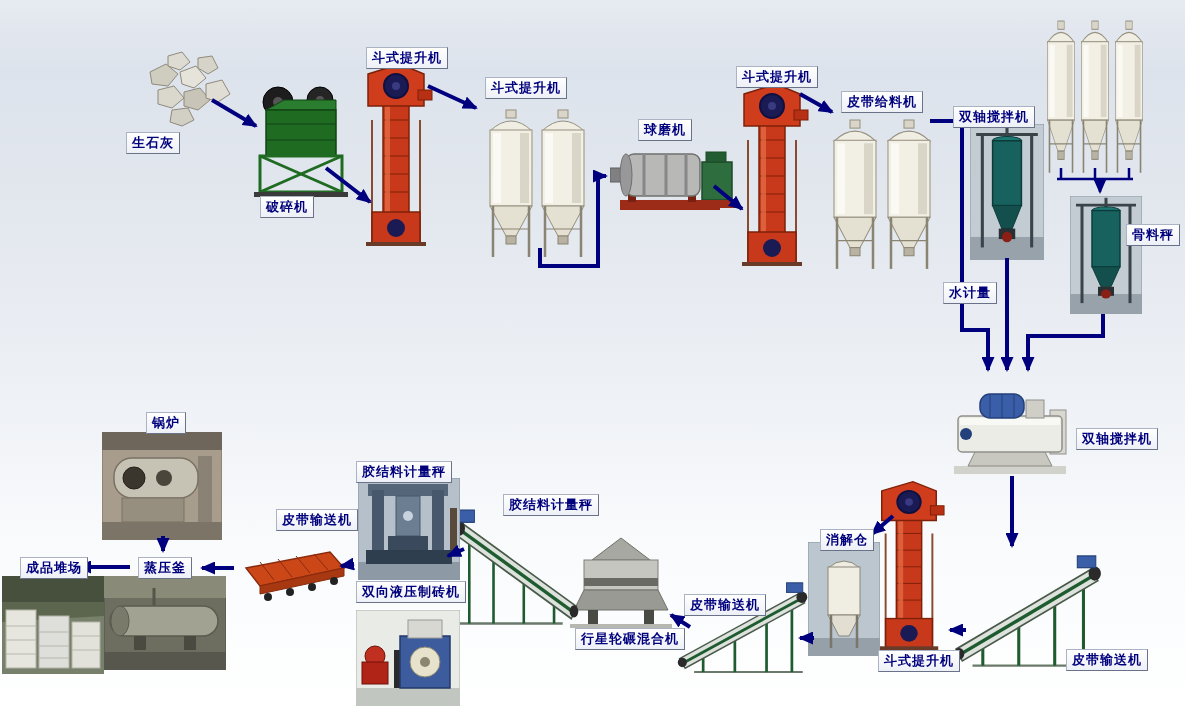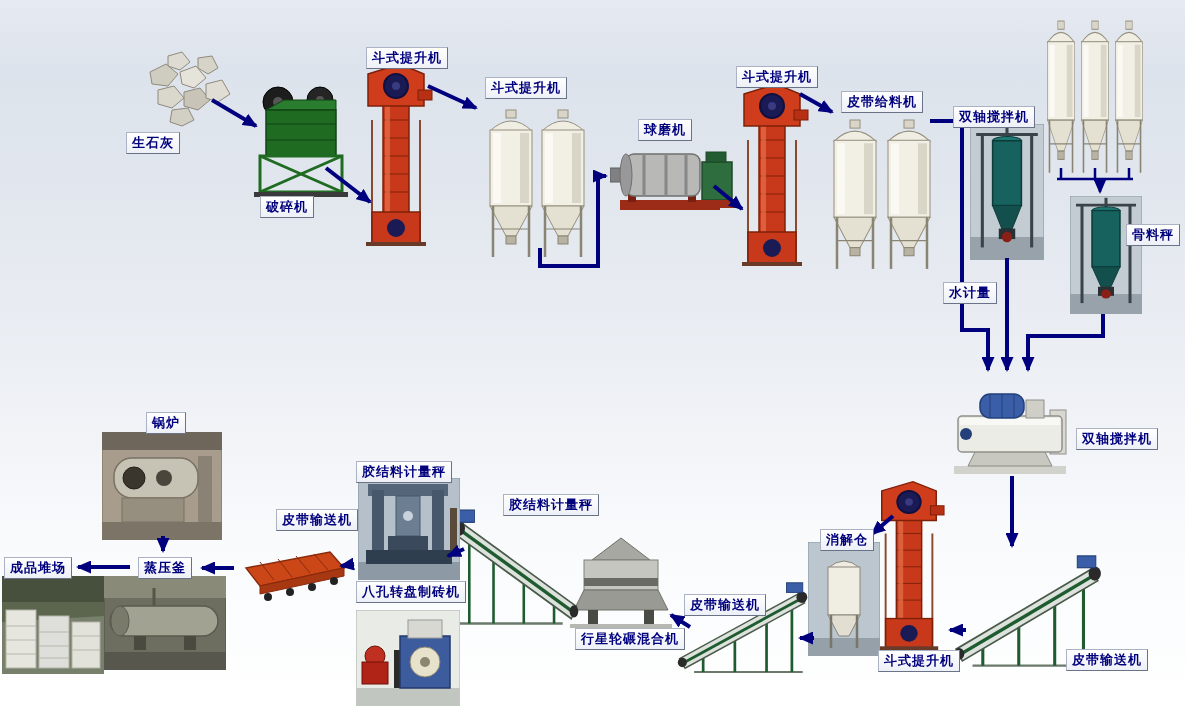--- a/index.html
+++ b/index.html
@@ -385,19 +385,19 @@
   <div class="lbl" style="left:1126px;top:224px">骨料秤</div>
   <div class="lbl" style="left:943px;top:282px">水计量</div>
   <div class="lbl" style="left:1076px;top:428px">双轴搅拌机</div>
   <div class="lbl" style="left:820px;top:529px">消解仓</div>
   <div class="lbl" style="left:1066px;top:649px">皮带输送机</div>
   <div class="lbl" style="left:878px;top:650px">斗式提升机</div>
   <div class="lbl" style="left:684px;top:594px">皮带输送机</div>
   <div class="lbl" style="left:575px;top:628px">行星轮碾混合机</div>
   <div class="lbl" style="left:503px;top:494px">胶结料计量秤</div>
   <div class="lbl" style="left:356px;top:461px">胶结料计量秤</div>
-  <div class="lbl" style="left:356px;top:581px">八孔转盘制砖机</div>
+  <div class="lbl" style="left:356px;top:581px">双向液压制砖机</div>
   <div class="lbl" style="left:276px;top:509px">皮带输送机</div>
   <div class="lbl" style="left:138px;top:557px">蒸压釜</div>
   <div class="lbl" style="left:146px;top:412px">锅炉</div>
-  <div class="lbl" style="left:4px;top:557px">成品堆场</div>
+  <div class="lbl" style="left:20px;top:557px">成品堆场</div>
 
 </div>
 
 </body></html>

